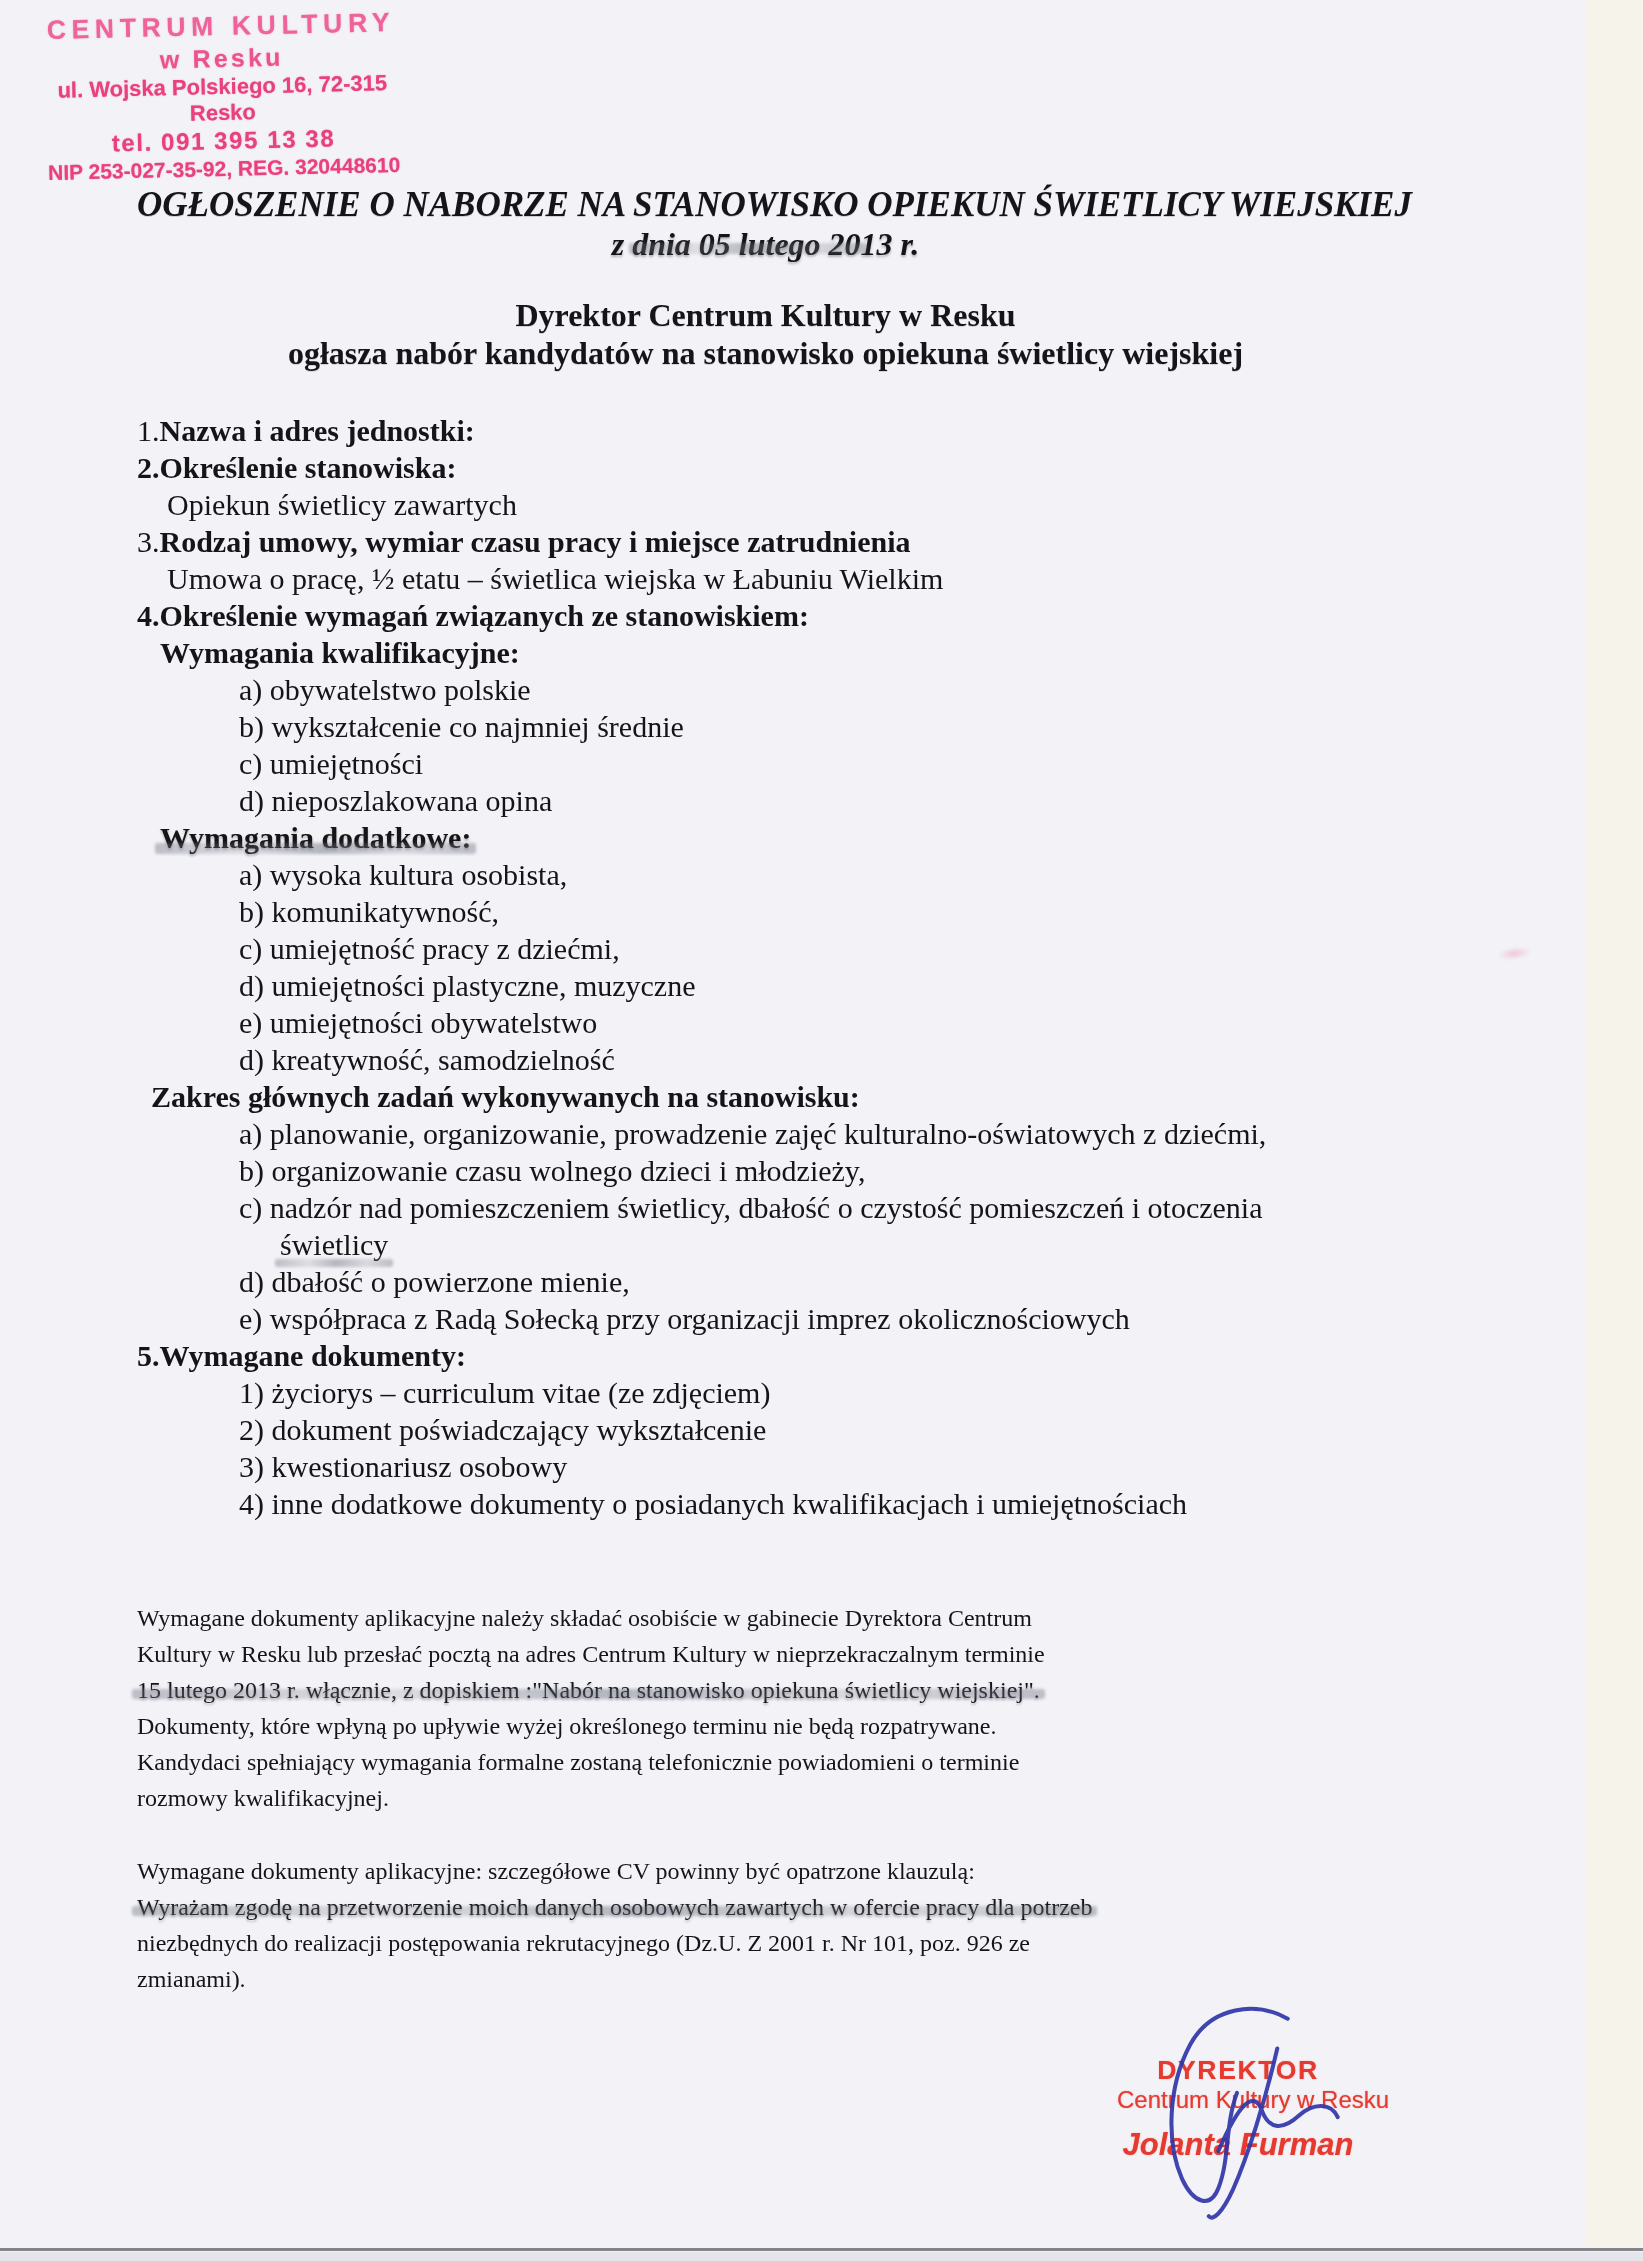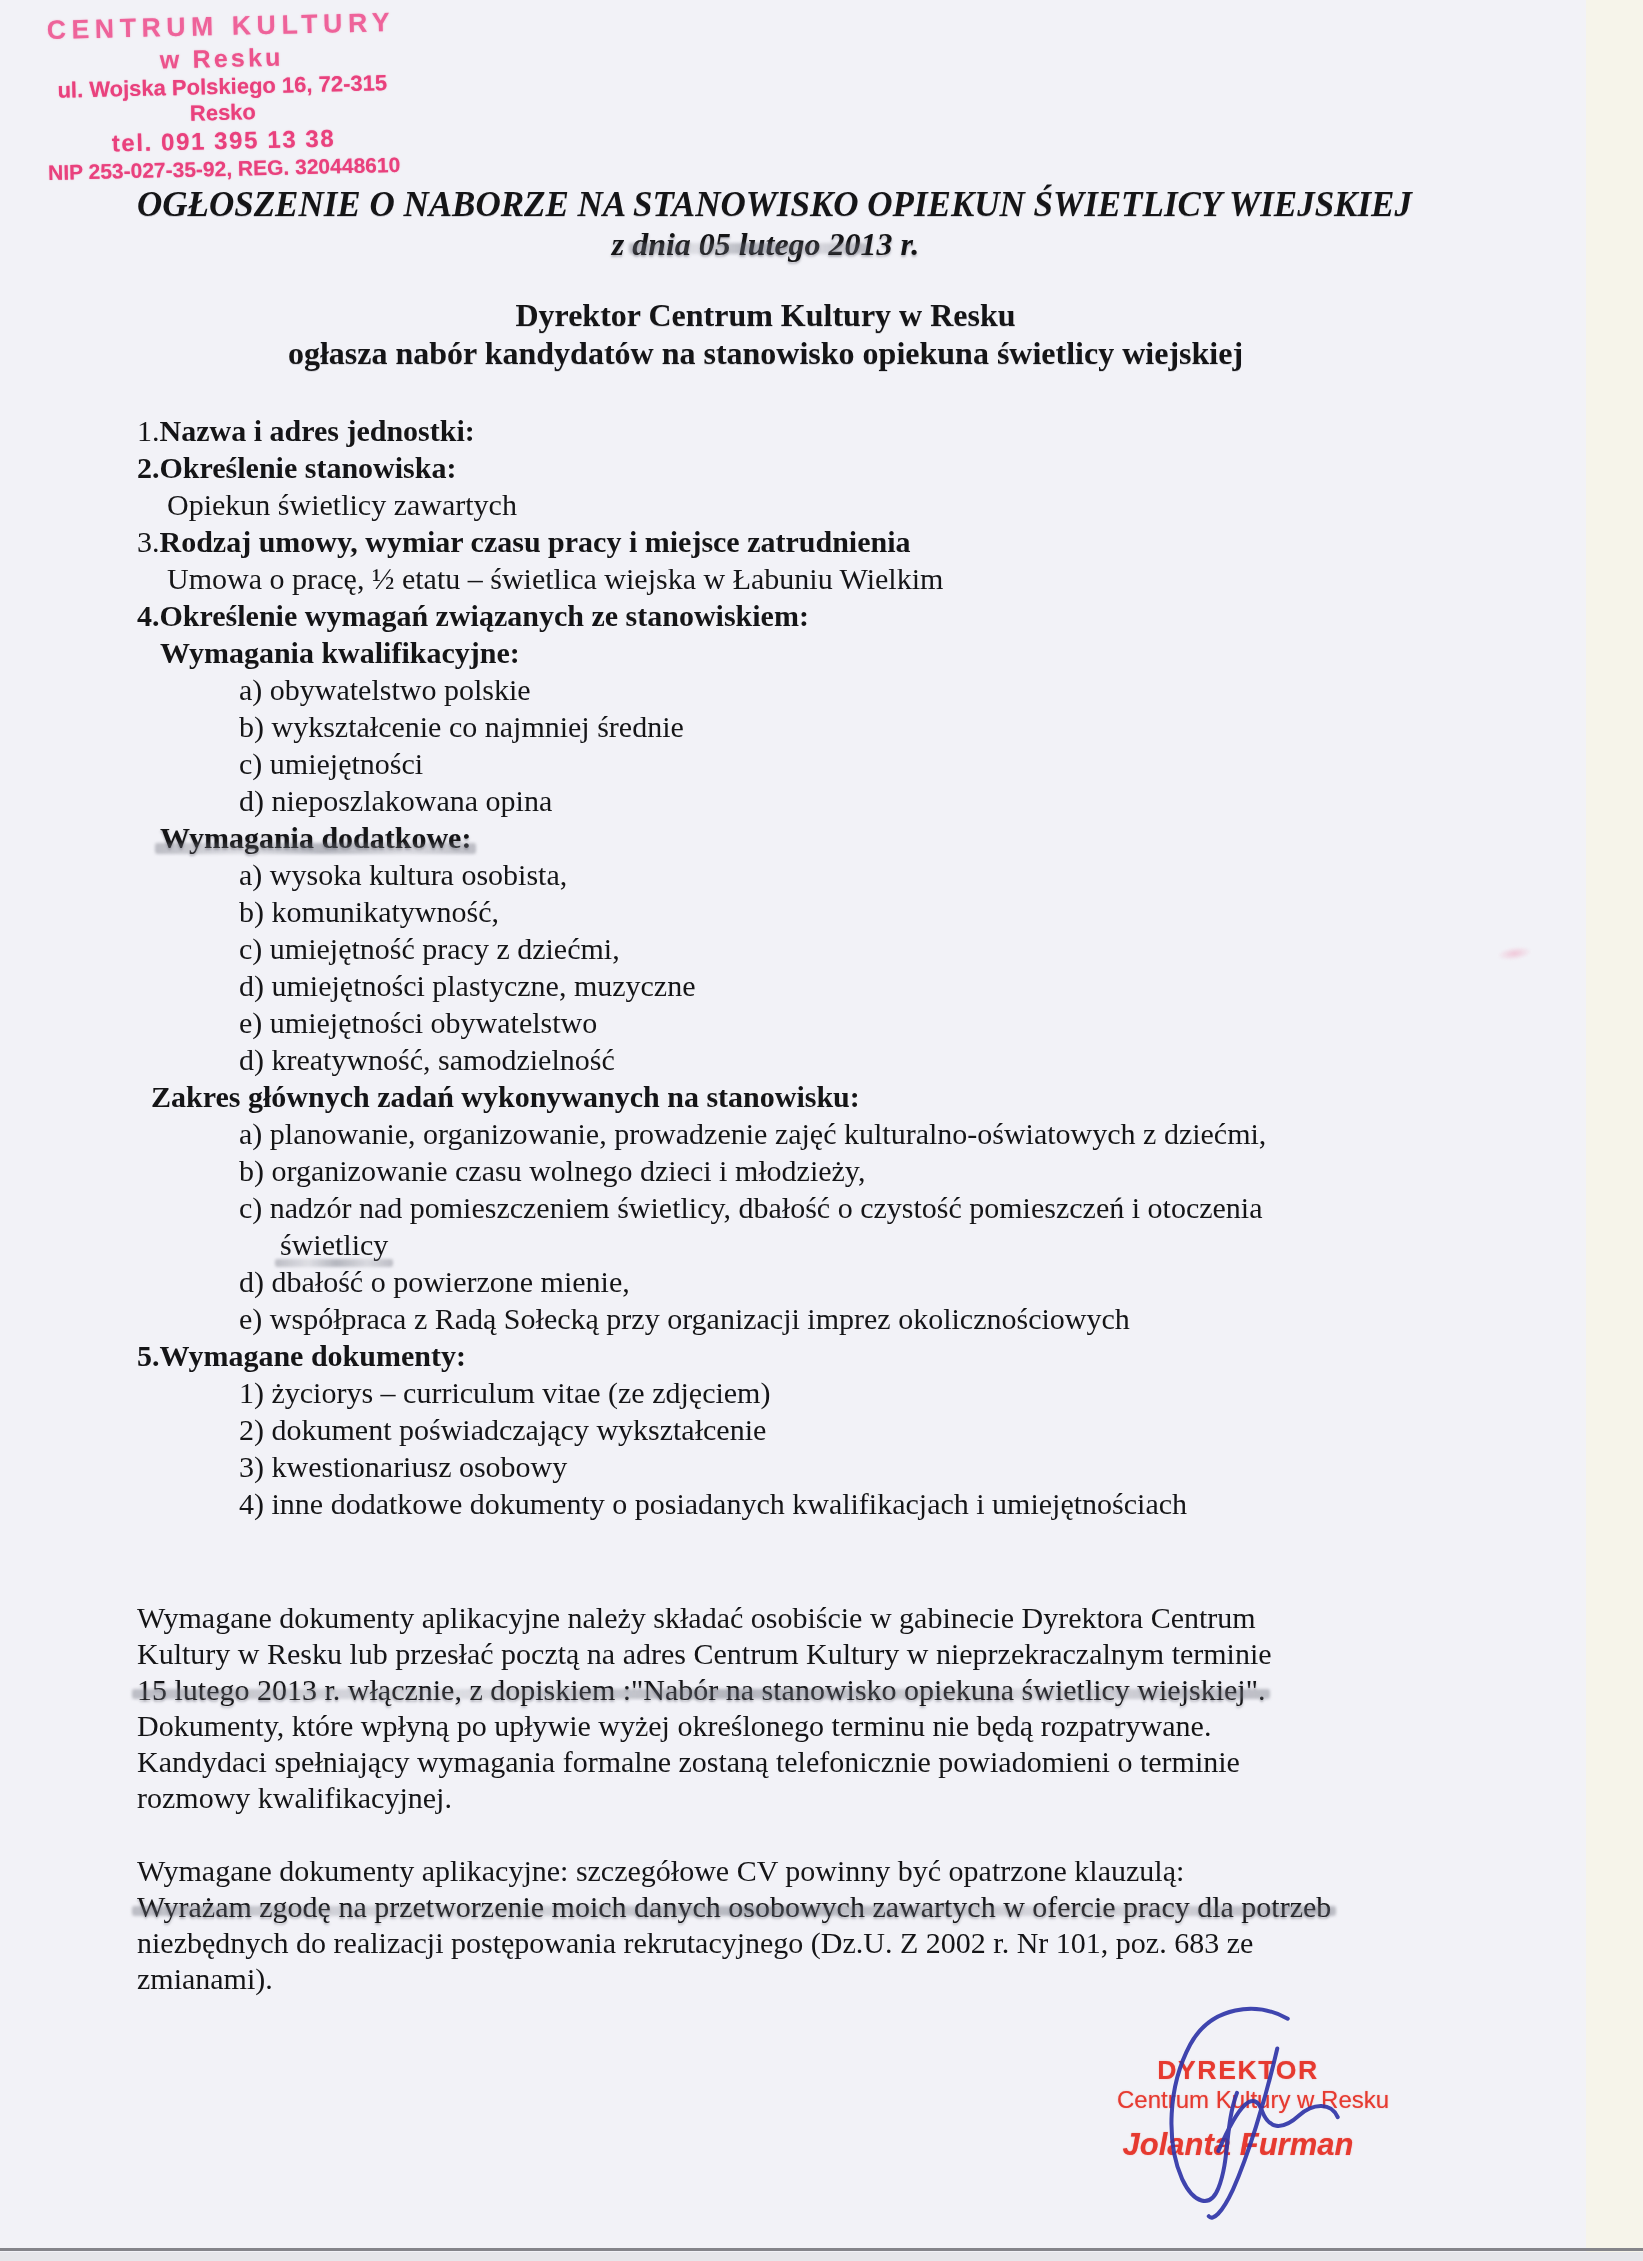--- a/index.html
+++ b/index.html
@@ -82,21 +82,21 @@
   .ind-b{padding-left:167px;}   
   .ind-s{padding-left:160px;}   
   .ind-z{padding-left:151px;}   
   .ind-a{padding-left:239px;font-family:Liberation Serif, serif;}   
   .ind-c2{padding-left:280px;}  
 
   
   .para{position:absolute;left:137px;width:1434px;z-index:2;}
   .para-1{top:1600px;}
   .para-2{top:1853px;}
-  .para div{font-size:30px;line-height:36px;white-space:nowrap;}
+  .para div{font-size:24px;line-height:36px;white-space:nowrap;}
 
   
   .sm-band{position:relative;display:inline-block;}
   .sm-band::after{
     content:"";position:absolute;z-index:2;left:-4.8px;right:-4.8px;
     background:linear-gradient(90deg,
       rgba(108,110,122,.40), rgba(142,144,152,.20) 28%,
       rgba(102,106,118,.44) 52%, rgba(138,138,148,.24) 78%,
       rgba(108,110,122,.40));
     filter:blur(1.4px);border-radius:2.4px;
@@ -202,21 +202,21 @@
     <div>Kultury w Resku lub przesłać pocztą na adres Centrum Kultury w nieprzekraczalnym terminie</div>
     <div><span class="sm-band sm-mid sm-txt">15 lutego 2013 r. włącznie, z dopiskiem :"Nabór na stanowisko opiekuna świetlicy wiejskiej".</span></div>
     <div>Dokumenty, które wpłyną po upływie wyżej określonego terminu nie będą rozpatrywane.</div>
     <div>Kandydaci spełniający wymagania formalne zostaną telefonicznie powiadomieni o terminie</div>
     <div>rozmowy kwalifikacyjnej.</div>
   </div>
 
   <div class="para para-2">
     <div>Wymagane dokumenty aplikacyjne: szczegółowe CV powinny być opatrzone klauzulą:</div>
     <div><span class="sm-band sm-mid sm-txt">Wyrażam zgodę na przetworzenie moich danych osobowych zawartych w ofercie pracy dla potrzeb</span></div>
-    <div>niezbędnych do realizacji postępowania rekrutacyjnego (Dz.U. Z 2002 r. Nr 101, poz. 683 ze</div>
+    <div>niezbędnych do realizacji postępowania rekrutacyjnego (Dz.U. Z 2001 r. Nr 101, poz. 926 ze</div>
     <div>zmianami).</div>
   </div>
 
   <div class="sig-stamp">
     <div class="sig-role">DYREKTOR</div>
     <div class="sig-org">Centrum Kultury w Resku</div>
     <div class="sig-name">Jolanta Furman</div>
   </div>
 
   <svg class="sig-ink" width="274" height="242" viewBox="0 0 340 300">

